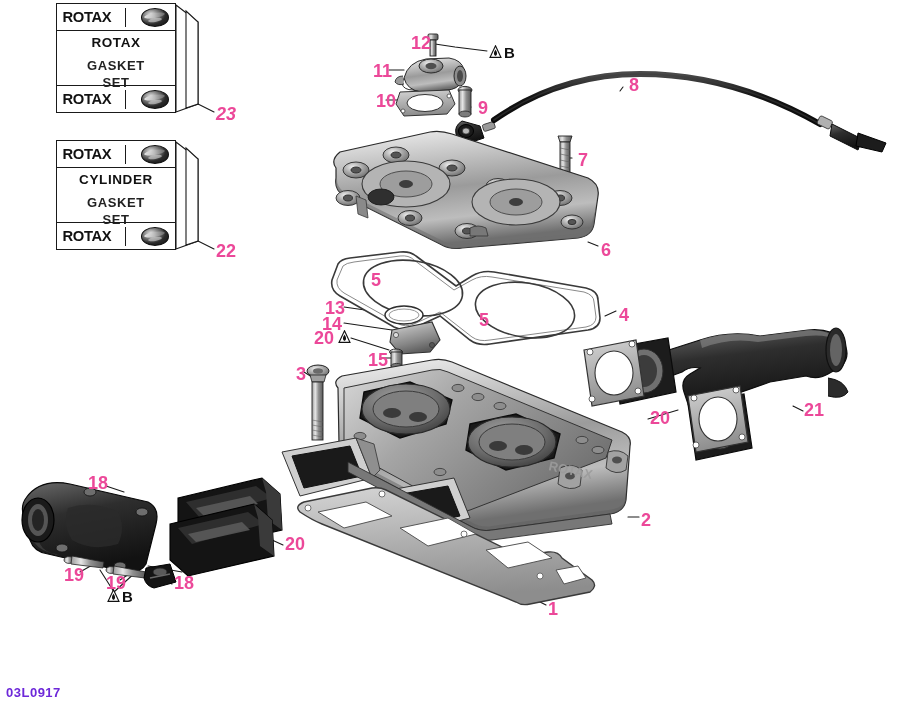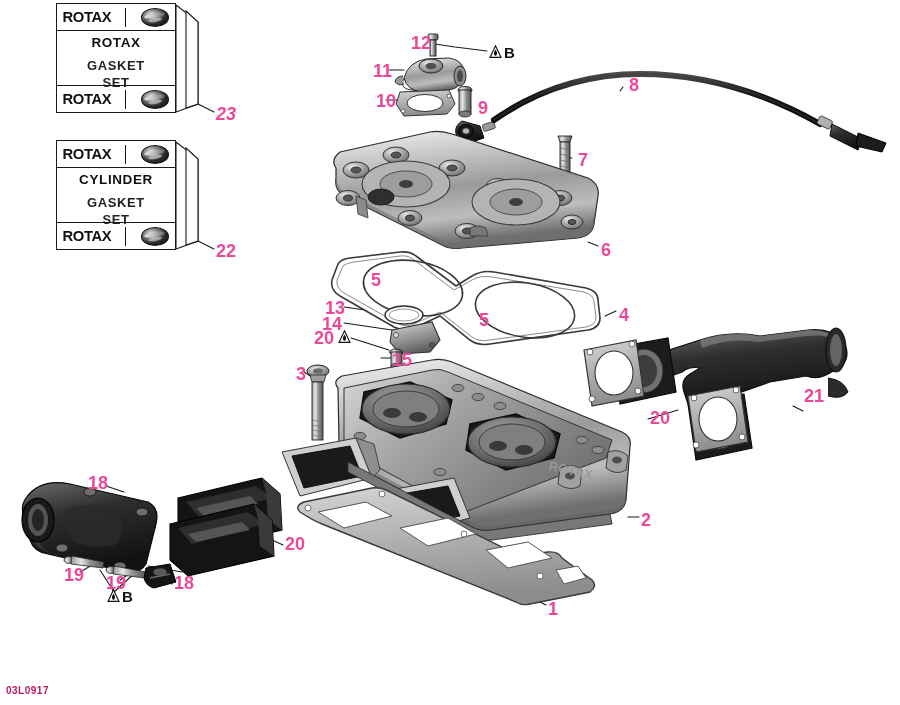--- a/index.html
+++ b/index.html
@@ -112,23 +112,23 @@
     font-size:15px;
     color:#111;
   }
 
   
   .footer-code{
     position:absolute;
     left:6px; top:685px;
     font-family:"Liberation Sans", sans-serif;
     font-weight:bold;
-    font-size:10px;
+    font-size:13px;
     letter-spacing:.5px;
-    color:#be185d;
+    color:#6d28d9;
   }
 </style>
 </head>
 <body>
 
 <div id="page">
 
   <svg class="leaders" viewBox="0 0 900 705">
     <defs>
       <linearGradient id="gMetalA" x1="0" y1="0" x2="0.25" y2="1">
@@ -548,28 +548,28 @@
   <div class="num" style="left:479px; top:311px;">5</div>
   <div class="num" style="left:601px; top:241px;">6</div>
   <div class="num" style="left:578px; top:151px;">7</div>
   <div class="num" style="left:629px; top:76px;">8</div>
   <div class="num" style="left:478px; top:99px;">9</div>
   <div class="num" style="left:376px; top:92px;">10</div>
   <div class="num" style="left:373px; top:62px;">11</div>
   <div class="num" style="left:411px; top:34px;">12</div>
   <div class="num" style="left:325px; top:299px;">13</div>
   <div class="num" style="left:322px; top:315px;">14</div>
-  <div class="num" style="left:368px; top:351px;margin-left:24px;">15</div>
+  <div class="num" style="left:368px; top:351px;">15</div>
   <div class="num" style="left:285px; top:535px;">20</div>
   <div class="num" style="left:88px;  top:474px;">18</div>
   <div class="num" style="left:174px; top:574px;">18</div>
   <div class="num" style="left:64px;  top:566px;">19</div>
   <div class="num" style="left:106px; top:574px;">19</div>
   <div class="num" style="left:650px; top:409px;">20</div>
-  <div class="num" style="left:804px; top:387px;">21</div>
+  <div class="num" style="left:804px; top:401px;">21</div>
   <div class="num" style="left:314px; top:329px;">20</div>
 
   <svg class="droplet" style="left:489px; top:45px;" viewBox="0 0 13 14">
     <path d="M6.5 0.8 L12 12.4 L1 12.4 Z" fill="#ffffff" stroke="#111" stroke-width="1.1"></path>
     <path d="M6.5 4.4 Q9.6 9.2 6.5 10.9 Q3.4 9.2 6.5 4.4 Z" fill="#111"></path>
   </svg>
   <div class="marker-letter" style="left:504px; top:44px;">B</div>
 
   <svg class="droplet" style="left:107px; top:589px;" viewBox="0 0 13 14">
     <path d="M6.5 0.8 L12 12.4 L1 12.4 Z" fill="#ffffff" stroke="#111" stroke-width="1.1"></path>

